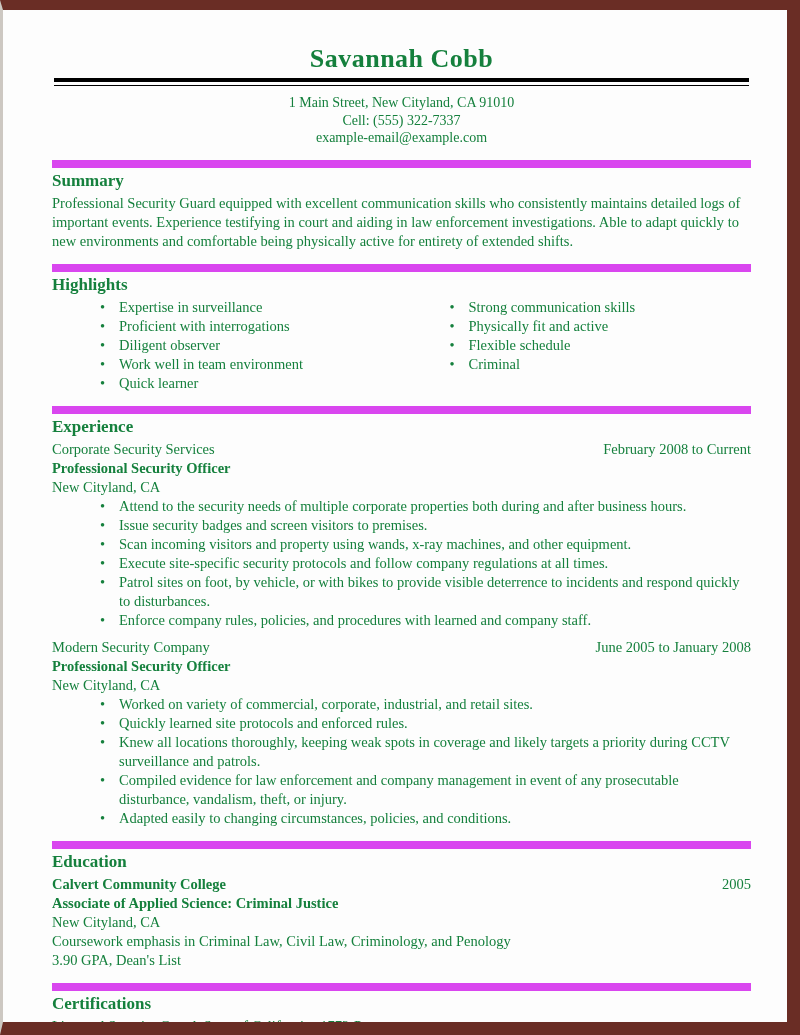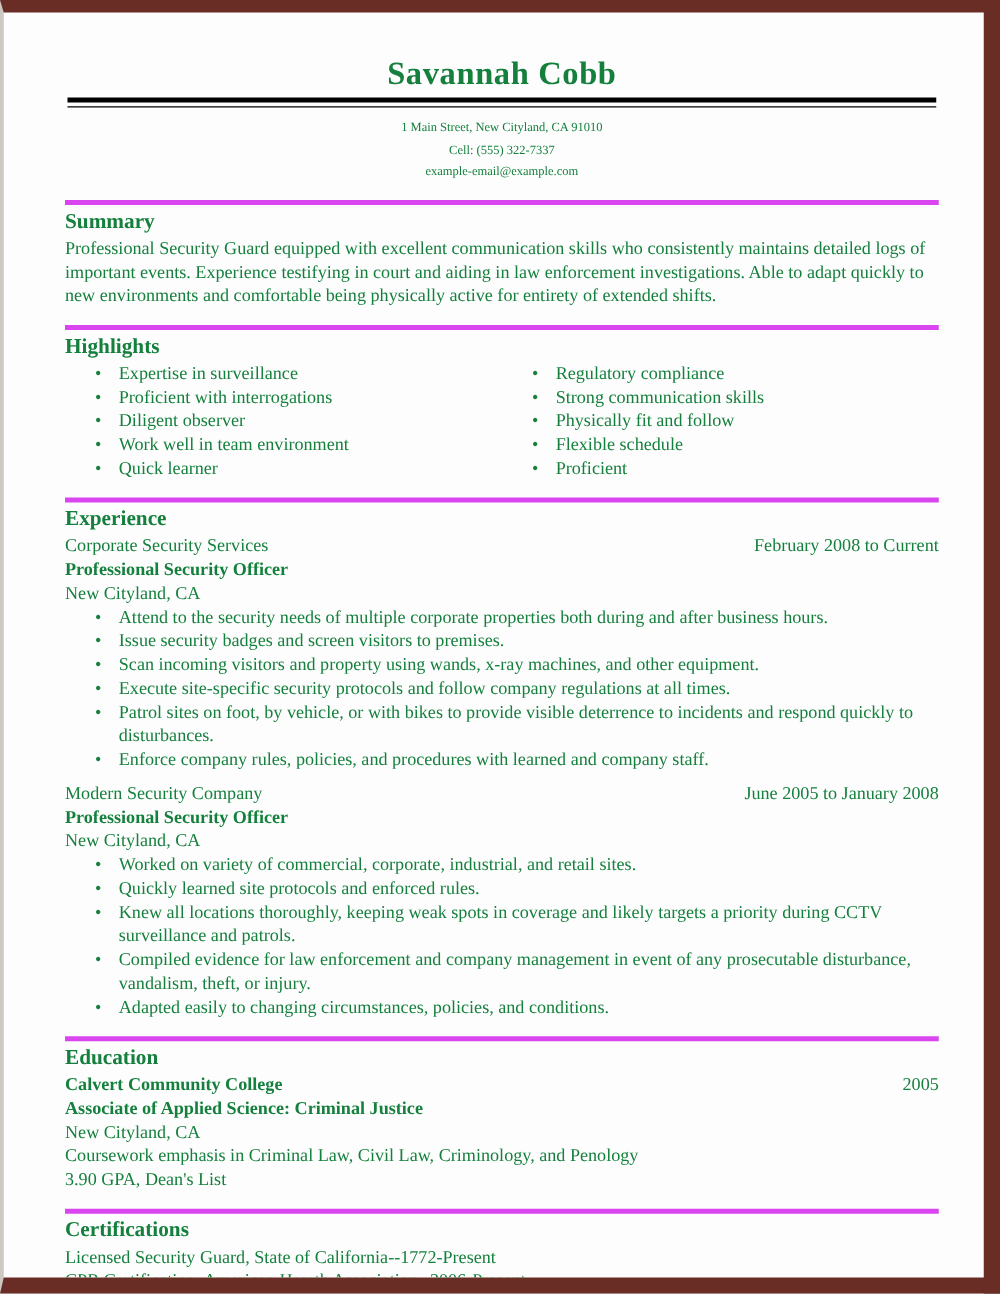--- a/index.html
+++ b/index.html
@@ -32,28 +32,28 @@
     font-weight: bold;
     line-height: 30px;
     letter-spacing: 0.5px;
   }
   .double-rule {
     border-top: 4px solid #000;
     border-bottom: 1px solid #000;
     height: 3px;
     margin: 0 2px 8px 2px;
   }
-  .contact { text-align: center; font-size: 10px; line-height: 17.5px; }
+  .contact { text-align: center; font-size: 14px; line-height: 17.5px; }
   
-  .section { margin-top: 13px; border-top: 4px solid #d946ef; padding-top: 2px; }
+  .section { margin-top: 13px; border-top: 8px solid #d946ef; padding-top: 2px; }
   .section h2 { margin: 0 0 3px 0; font-size: 17px; line-height: 21px; font-weight: bold; }
   .section p { margin: 0; }
   
   ul.blist { margin: 0; padding: 0 0 0 43px; list-style: none; }
-  ul.blist li { position: relative; line-height: 19px; }
+  ul.blist li { position: relative; line-height: 19px; margin-left: 24px; }
   ul.blist li::before { content: "\2022"; position: absolute; left: -19px; top: 0; }
   
   .hl-cols { display: flex; }
   .hl-cols ul { flex: 0 0 50%; box-sizing: border-box; }
   
   .job { margin-bottom: 8px; }
   .row { display: flex; justify-content: space-between; align-items: flex-start; gap: 24px; }
   .bold { font-weight: bold; }
   .line { line-height: 19px; }
   .cert-line { line-height: 19.5px; }
@@ -83,25 +83,24 @@
       <h2>Highlights</h2>
       <div class="hl-cols">
         <ul class="blist">
           <li>Expertise in surveillance</li>
           <li>Proficient with interrogations</li>
           <li>Diligent observer</li>
           <li>Work well in team environment</li>
           <li>Quick learner</li>
         </ul>
         <ul class="blist">
-          <li>Regulatory compliance</li>
           <li>Strong communication skills</li>
-          <li>Physically fit and follow</li>
+          <li>Physically fit and active</li>
           <li>Flexible schedule</li>
-          <li>Proficient</li>
+          <li>Criminal</li>
         </ul>
       </div>
     </section>
 
     <section class="section">
       <h2>Experience</h2>
 
       <div class="job">
         <div class="row line">
           <span>Corporate Security Services</span>

